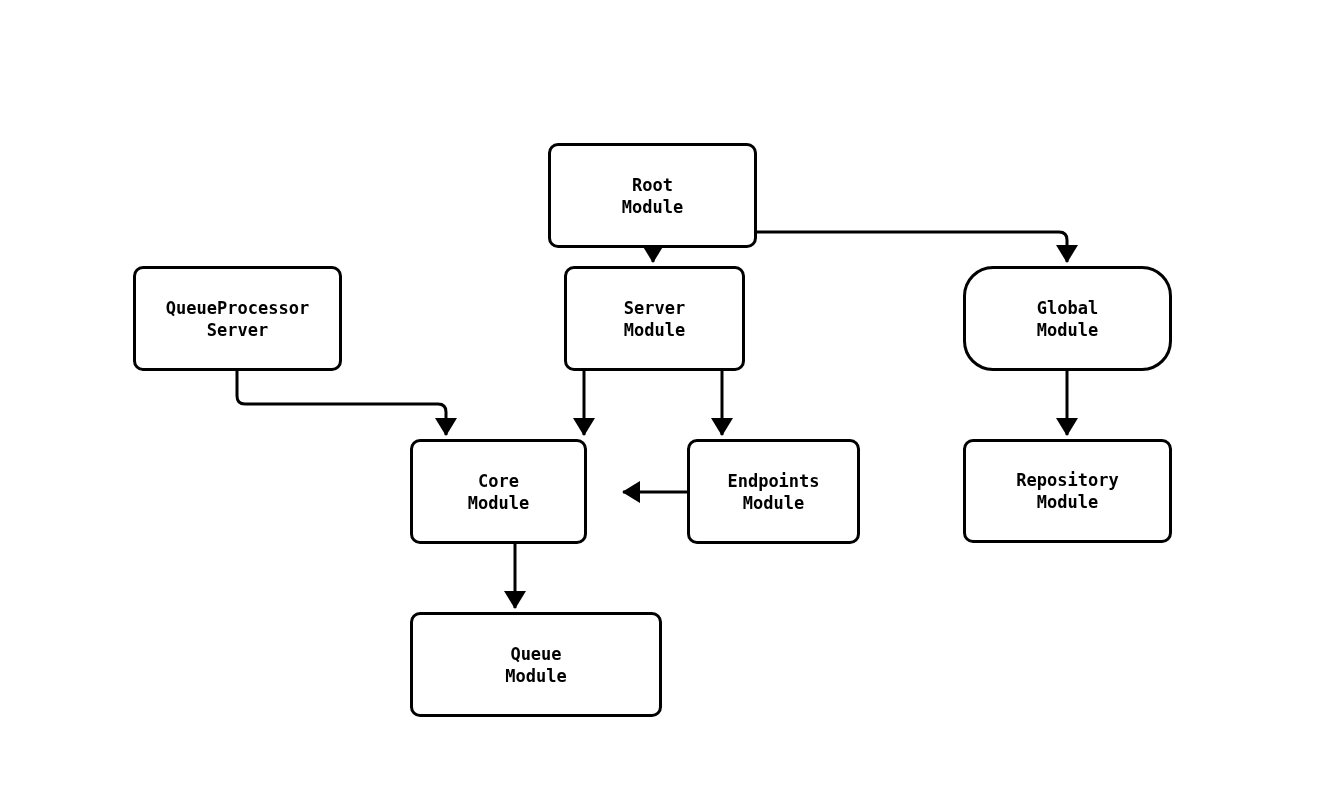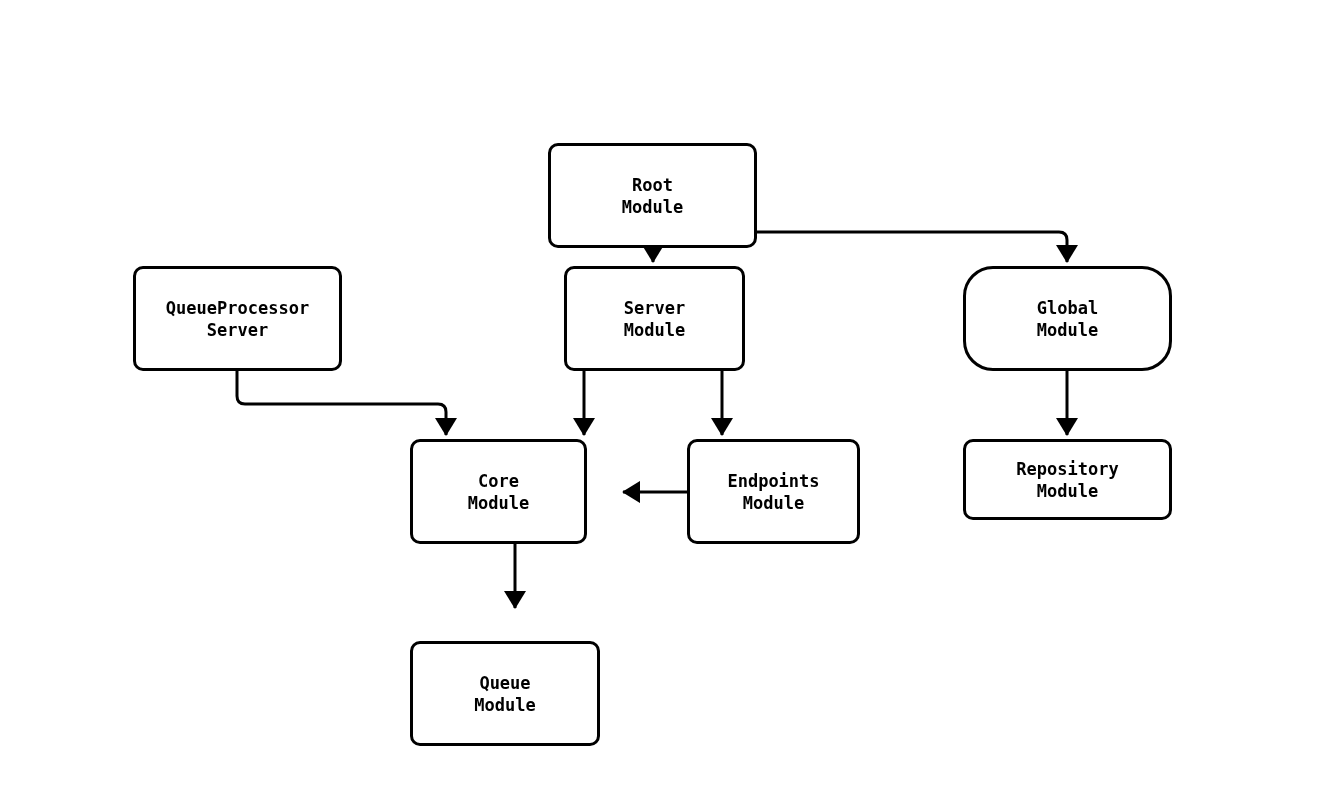--- a/index.html
+++ b/index.html
@@ -80,22 +80,22 @@
 Module</span>
       </div>
       <div class="node" style="left: 410px; top: 439px; width: 177px; height: 105px; border-color: rgb(0, 0, 0); background: rgb(255, 255, 255);">
         <span class="label">Core
 Module</span>
       </div>
       <div class="node" style="left: 687px; top: 439px; width: 173px; height: 105px; border-color: rgb(0, 0, 0); background: rgb(255, 255, 255);">
         <span class="label">Endpoints
 Module</span>
       </div>
-      <div class="node" style="left: 963px; top: 439px; width: 209px; height: 81px; border-color: rgb(0, 0, 0); background: rgb(255, 255, 255);">
+      <div class="node" style="left: 963px; top: 439px; width: 209px; height: 104px; border-color: rgb(0, 0, 0); background: rgb(255, 255, 255);">
         <span class="label">Repository
 Module</span>
       </div>
-      <div class="node" style="left: 410px; top: 641px; width: 190px; height: 105px; border-color: rgb(0, 0, 0); background: rgb(255, 255, 255);">
+      <div class="node" style="left: 410px; top: 612px; width: 252px; height: 105px; border-color: rgb(0, 0, 0); background: rgb(255, 255, 255);">
         <span class="label">Queue
 Module</span>
       </div>
     </div>
 </div>
 
 </body></html>

